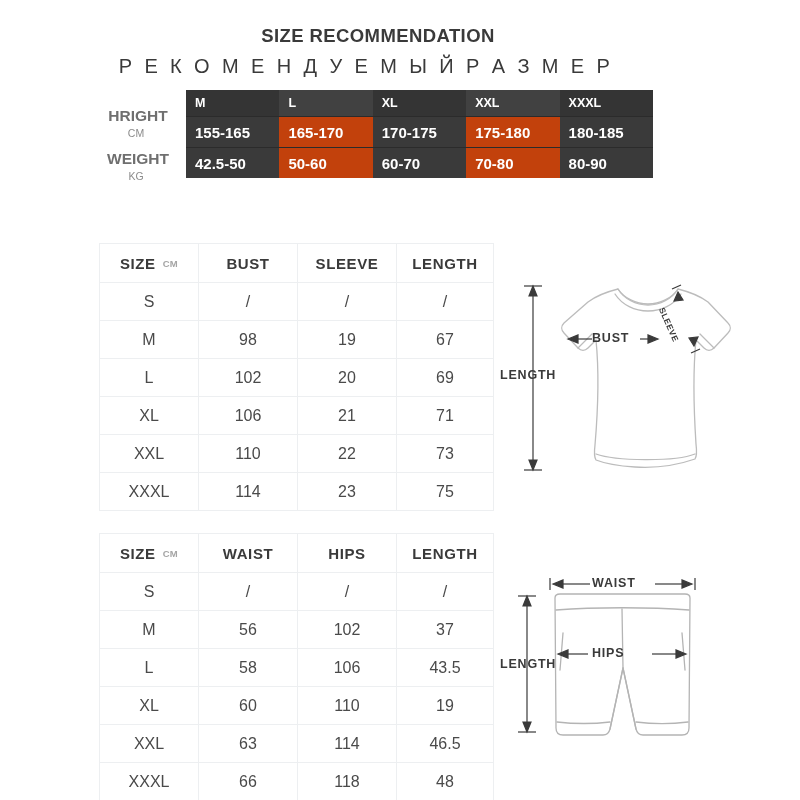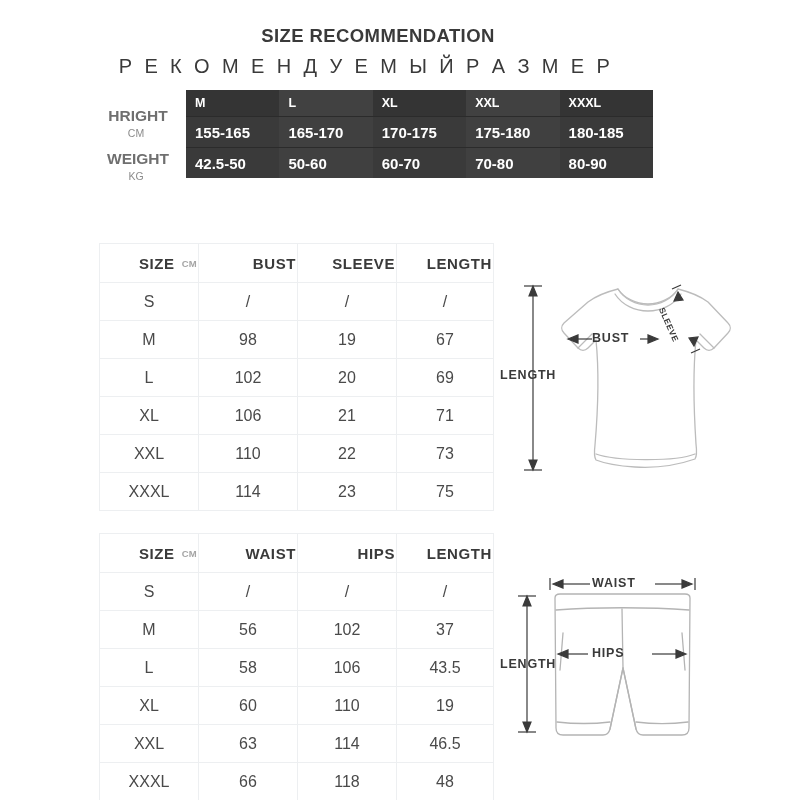--- a/index.html
+++ b/index.html
@@ -40,21 +40,21 @@
     border-bottom:1px solid #2b2b2b;
   }
   table.dark tr.head td{
     background:#343434;
     font-size:12.5px;
     height:26px;
     border-bottom:1px solid #2b2b2b;
   }
   table.dark tr.head td.alt{background:#414141;}
   table.dark tr.row td{background:#3a3a3a;}
-  table.dark tr.row td.alt{background:#404040;}
+  table.dark tr.row td.alt{background:#c2410c;}
   table.dark tr.row.last td{border-bottom:none;}
 
   
   .side-labels{position:absolute;left:95px;top:108px;width:86px;text-align:center;}
   .side-lab{font-size:15.5px;font-weight:bold;color:#6f6f6f;line-height:1;}
   .side-unit{font-size:10.5px;font-weight:normal;color:#8c8c8c;line-height:1;margin:4px 4px 0 0;}
   .sp-h{height:13px;}
 
   .note{
     position:absolute;left:190px;top:193px;width:560px;
@@ -72,21 +72,20 @@
     font-size:16px;
     color:#4a4a4a;
     font-weight:normal;
   }
   table.light tr.head td{
     font-weight:bold;
     font-size:15px;
     color:#3a3a3a;
     letter-spacing:.6px;
     height:36px;
-    text-align:right;
   }
   table.light td.c-size{width:96px;}
   table.light td.c-a{width:96px;}
   table.light td.c-b{width:96px;}
   table.light td.c-c{width:94px;}
   .unit-sm{font-size:9.5px;font-weight:bold;color:#a5a5a5;margin-left:7px;letter-spacing:.3px;vertical-align:2px;}
 
   
   .diagram{position:absolute;}
   .dlabel{

